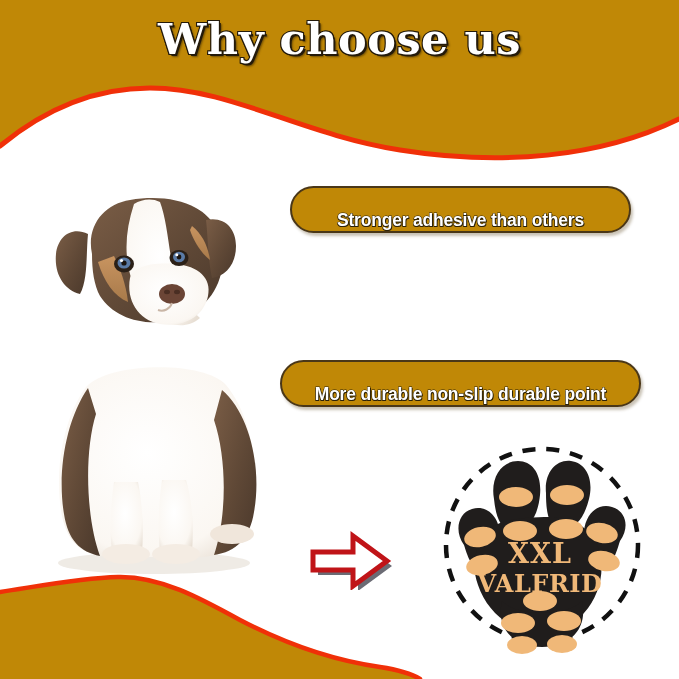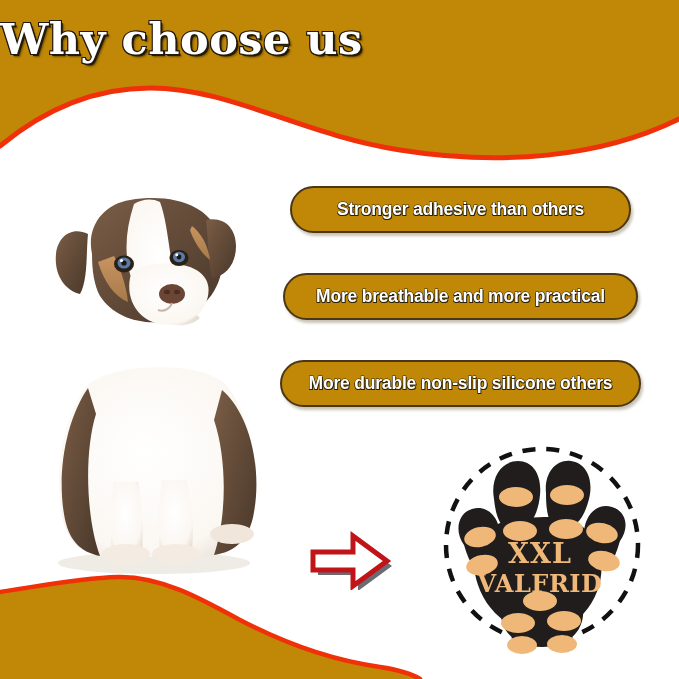--- a/index.html
+++ b/index.html
@@ -31,20 +31,21 @@
     position: absolute;
     left: 0;
     top: 0;
     display: block;
   }
   .page-title {
     position: absolute;
     left: 0;
     top: 14px;
     width: 679px;
+    text-align: center;
     font-family: "DejaVu Serif", serif;
     font-weight: bold;
     font-size: 43px;
     letter-spacing: 0.5px;
     color: #ffffff;
     -webkit-text-stroke: 2.2px #241a0a;
     paint-order: stroke fill;
     text-shadow:
        2px 2px 0 #241a0a,
       -1px 1px 0 #241a0a,
@@ -77,21 +78,21 @@
     top: 182px;
     width: 255px;
     height: 400px;
     z-index: 2;
   }
 
   
   .pill {
     position: absolute;
     display: flex;
-    align-items: center;
+    align-items: flex-end;
     justify-content: center;
     box-sizing: border-box;
     height: 47px;
     background: #c08806;
     border: 2px solid #4a3718;
     border-radius: 26px;
     box-shadow: 2px 3px 3px rgba(90,70,30,0.33);
     z-index: 4;
   }
   .pill-label {
@@ -231,25 +232,22 @@
       <ellipse cx="146" cy="112" rx="13" ry="10" fill="#6b4536"></ellipse>
       <ellipse cx="141" cy="110" rx="3" ry="2.2" fill="#4a2e23"></ellipse>
       <ellipse cx="151" cy="110" rx="3" ry="2.2" fill="#4a2e23"></ellipse>
       <path d="M146,121 C144,127 138,130 132,128" fill="none" stroke="#c9b6a6" stroke-width="2"></path>
     </svg>
   </div>
 
   <div class="pill" id="pill-0">
     <span class="pill-label">Stronger adhesive than others</span>
   </div>
-  <div class="pill" id="pill-1">
-    <span class="pill-label">More breathable and more practical</span>
-  </div>
   <div class="pill" id="pill-2">
-    <span class="pill-label">More durable non-slip silicone others</span>
+    <span class="pill-label">More durable non-slip durable point</span>
   </div>
 
   <div class="arrow-wrap">
     <svg width="92" height="62" viewBox="0 0 92 62">
       <path d="M10,24 H50 V8 L84,33 L50,58 V42 H10 Z" fill="#6b6b74" transform="translate(5,5)"></path>
       <path d="M10,24 H50 V8 L84,33 L50,58 V42 H10 Z" fill="#ffffff" stroke="#c01418" stroke-width="5" stroke-linejoin="miter"></path>
     </svg>
   </div>
 
   <div class="product-wrap">

